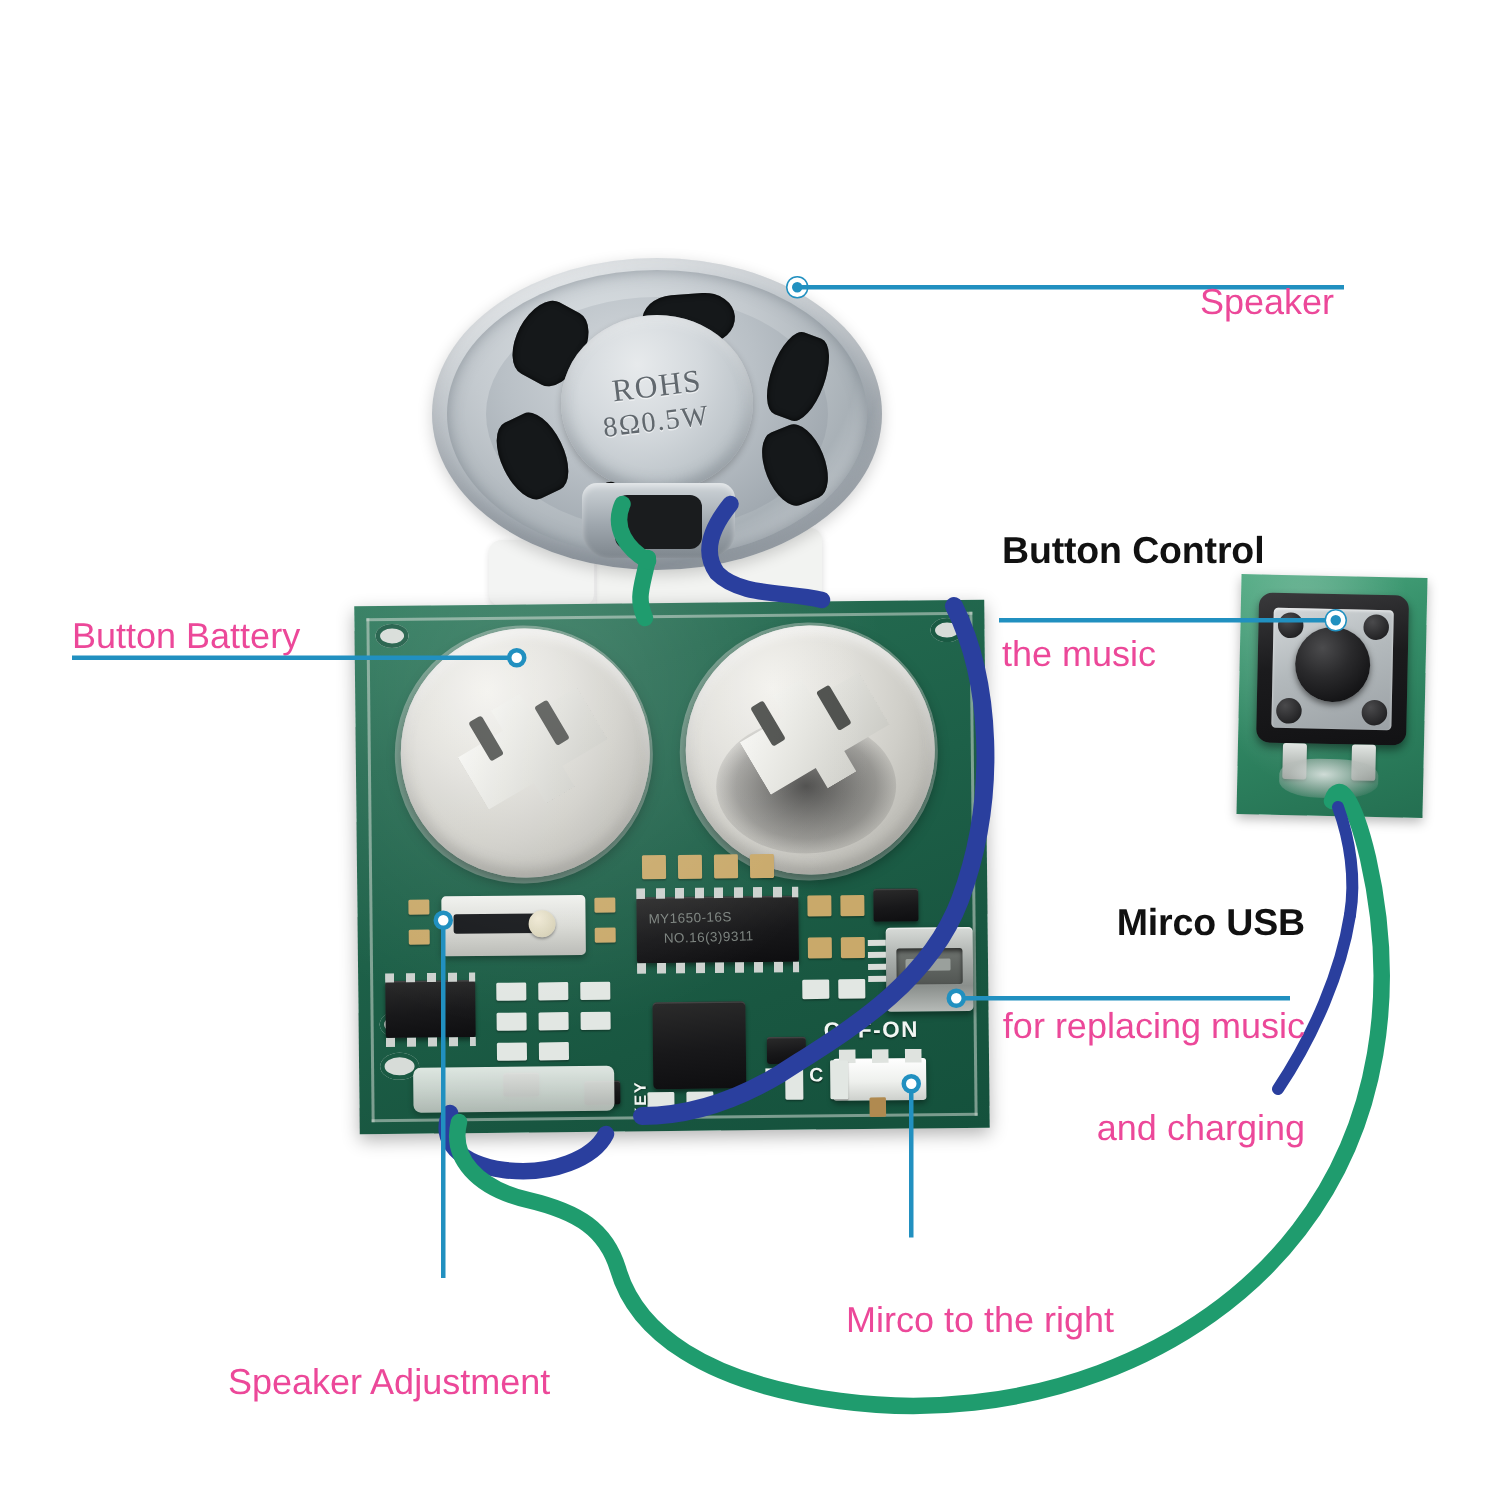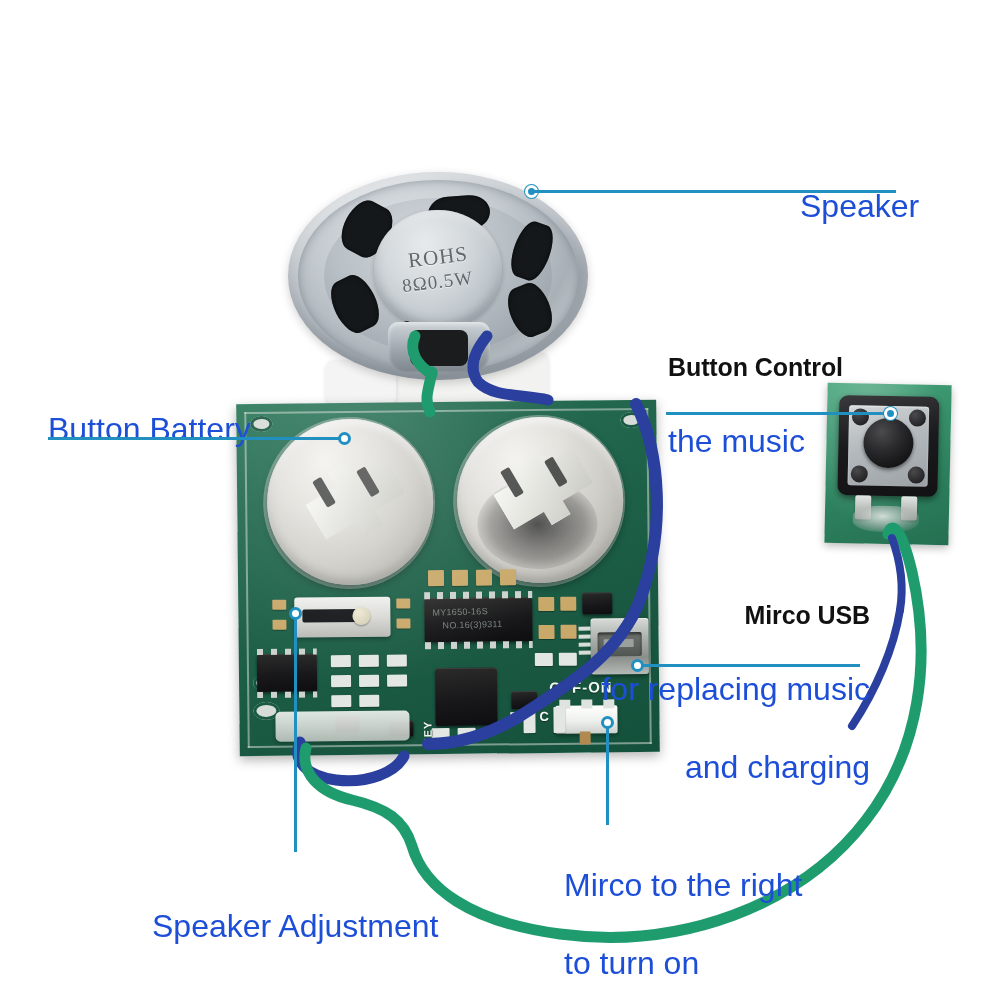--- a/index.html
+++ b/index.html
@@ -26,23 +26,23 @@
   }
   .lbl-title {
     font-weight: bold;
     font-size: 25px;
     letter-spacing: -0.1px;
     display: block;
     color: #111111;
   }
   .lbl-line {
     font-weight: normal;
-    font-size: 32px;
+    font-size: 24px;
     display: block;
-    color: #1d4ed8;
+    color: #ec4899;
   }
   .align-right { text-align: right; }
 
   
   .leader-h {
     position: absolute;
     height: 3px;
     background: #2190c0;
   }
   .leader-v {
@@ -606,16 +606,15 @@
   <div class="leader-dot" style="left:289px; top:607px;"></div>
   <div class="leader-v" style="left:294px; top:618px; height:234px;"></div>
   <div class="label-block" style="left:152px; top:868px;">
     <span class="lbl-line">Speaker Adjustment</span>
   </div>
 
   <div class="leader-dot" style="left:601px; top:716px;"></div>
   <div class="leader-v" style="left:606px; top:727px; height:98px;"></div>
   <div class="label-block" style="left:564px; top:827px;">
     <span class="lbl-line">Mirco to the right</span>
-    <span class="lbl-line">to turn on</span>
   </div>
 
 </div>
 
 </body></html>

